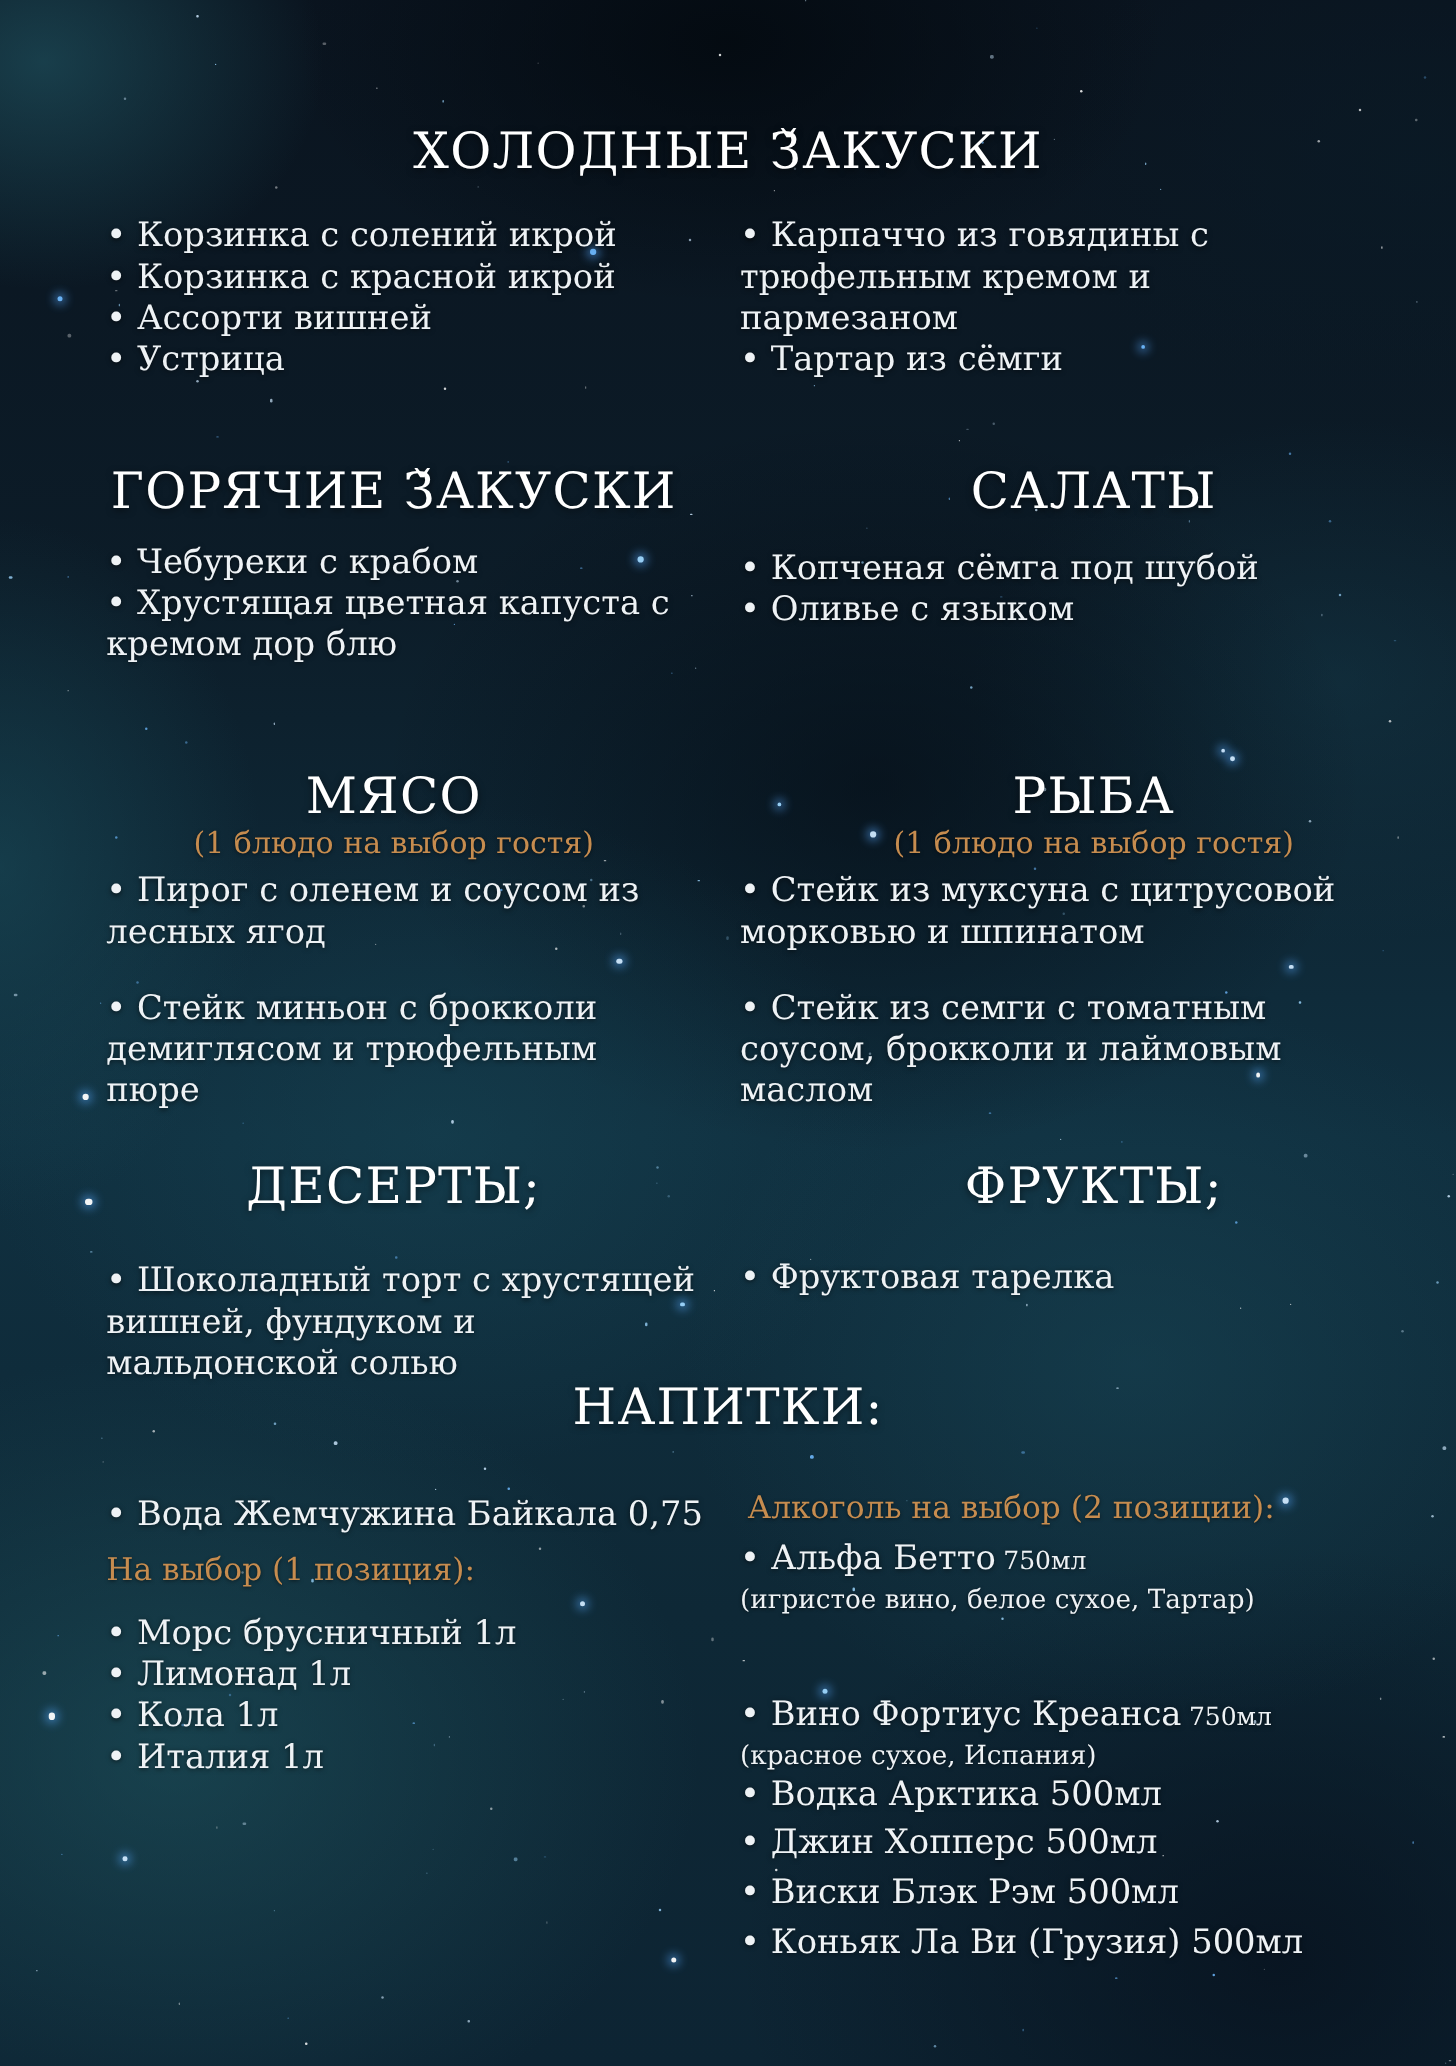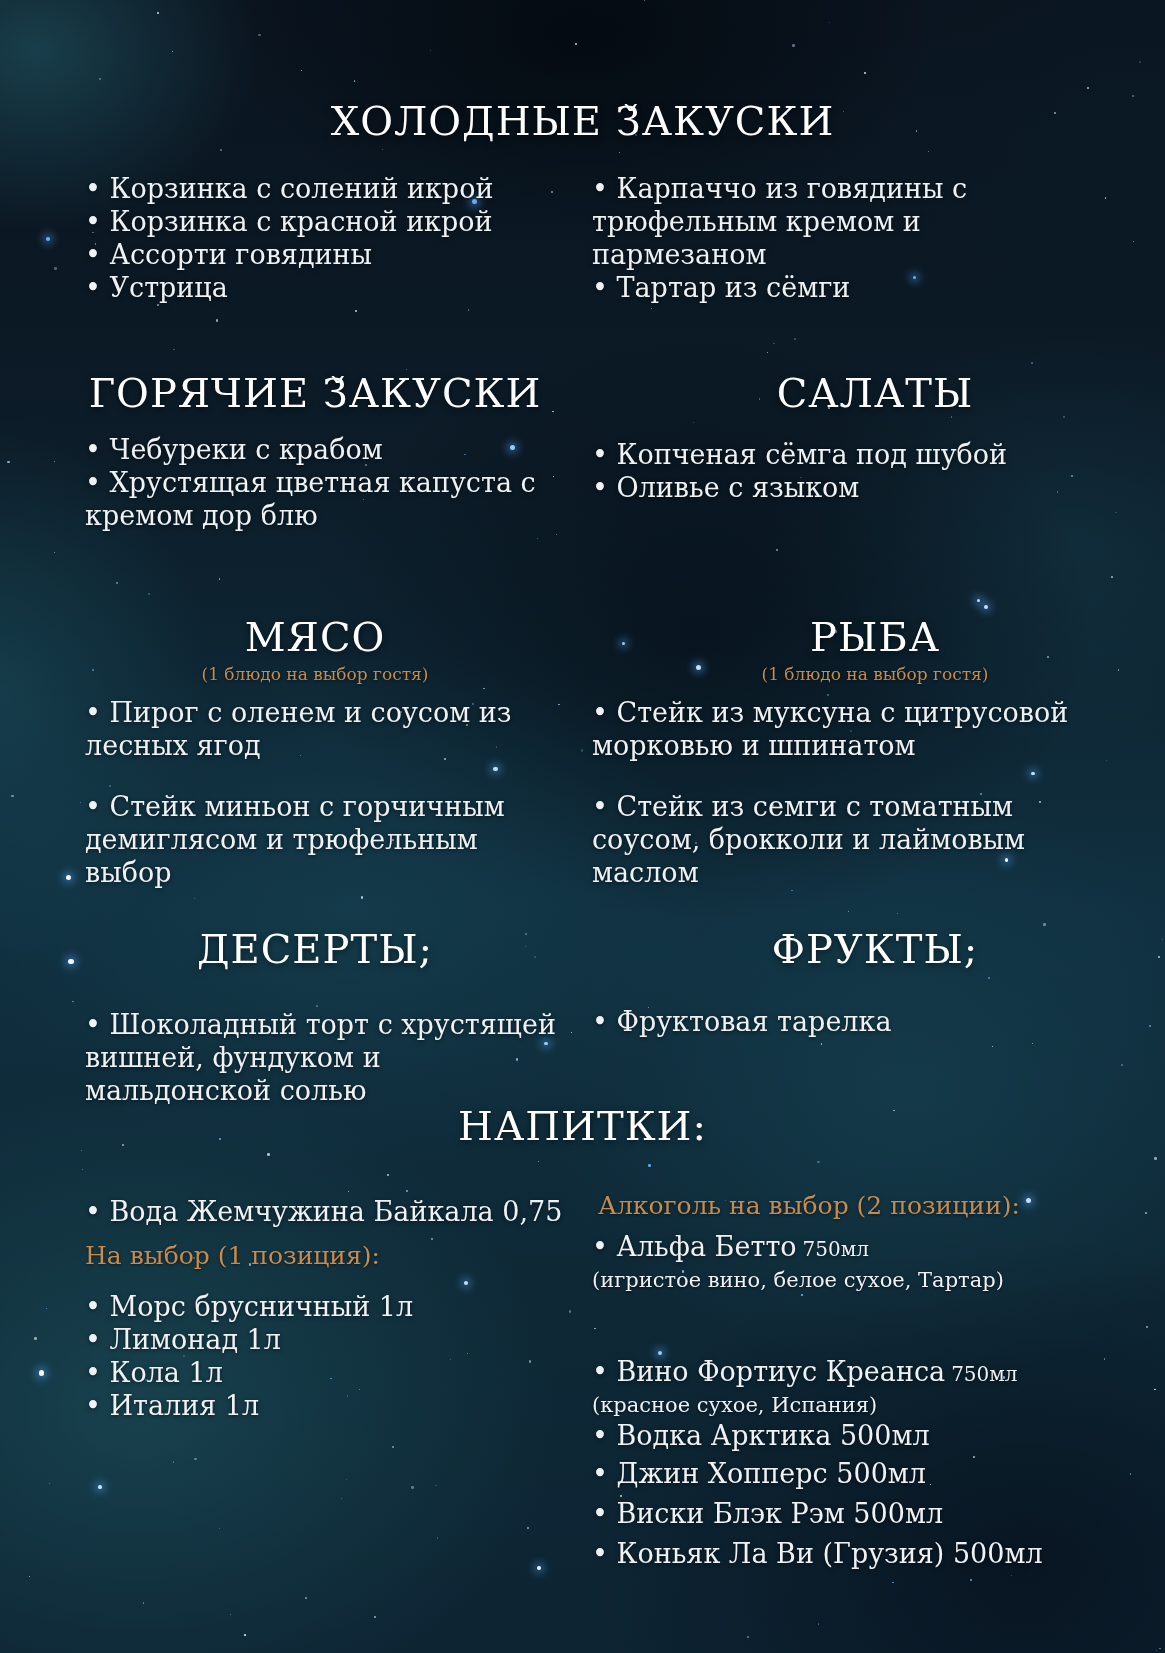--- a/index.html
+++ b/index.html
@@ -22,21 +22,21 @@
   }
   .stars{position:absolute;inset:0;z-index:0;}
   .content{position:absolute;inset:0;z-index:1;}
   .abs{position:absolute;}
   .heading{
     font-size:40px;line-height:1.05;letter-spacing:1px;color:#ffffff;
     text-align:center;text-shadow:0 2px 6px rgba(0,0,0,.55);white-space:nowrap;
   }
   .items{font-size:27px;line-height:33px;text-shadow:0 1px 4px rgba(0,0,0,.6);}
   .item{margin:0;}
-  .accent{color:var(--accent);font-size:17px;line-height:28px;text-shadow:0 1px 3px rgba(0,0,0,.55);}
+  .accent{color:var(--accent);font-size:24px;line-height:28px;text-shadow:0 1px 3px rgba(0,0,0,.55);}
   .accent.left{text-align:left;font-size:25px;}
   .accent.center{text-align:center;}
   .vol{font-size:20px;margin-left:6px;}
   .note{font-size:21px;line-height:25px;margin-top:3px;text-shadow:0 1px 3px rgba(0,0,0,.6);}
   .alc-name{font-size:27px;line-height:31px;text-shadow:0 1px 4px rgba(0,0,0,.6);white-space:nowrap;}
 </style>
 </head>
 <body>
 
 <div class="page" style="--accent: #c68c4f;">
@@ -253,21 +253,21 @@
       <div style="position: absolute; border-radius: 50%; pointer-events: none; left: 258.2px; top: 34.1px; width: 2.4px; height: 2.4px; background: rgb(255, 255, 255); opacity: 0.32;"></div>
     </div>
 
   <div class="content">
 
     <div class="abs heading" style="left:0;top:100;width:1165px;top:100px;">ХОЛОДНЫЕ З̌АКУСКИ</div>
 
     <div class="abs items" style="left:85px;top:172px;width:478px;">
       <div class="item">• Корзинка с солений икрой</div>
       <div class="item">• Корзинка с красной икрой</div>
-      <div class="item">• Ассорти говядины</div>
+      <div class="item">• Ассорти вишней</div>
       <div class="item">• Устрица</div>
     </div>
 
     <div class="abs items" style="left:592px;top:172px;width:505px;">
       <div class="item">• Карпаччо из говядины с трюфельным кремом и пармезаном</div>
       <div class="item">• Тартар из сёмги</div>
     </div>
 
     <div class="abs heading" style="left:70px;top:372px;width:490px;">ГОРЯЧИЕ З̌АКУСКИ</div>
     <div class="abs heading" style="left:620px;top:372px;width:510px;">САЛАТЫ</div>
@@ -279,21 +279,21 @@
 
     <div class="abs items" style="left:592px;top:438px;width:505px;">
       <div class="item">• Копченая сёмга под шубой</div>
       <div class="item">• Оливье с языком</div>
     </div>
 
 
     <div class="abs heading" style="left:70px;top:616px;width:490px;">МЯСО</div>
     <div class="abs accent center" style="left:70px;top:660px;width:490px;">(1 блюдо на выбор гостя)</div>
     <div class="abs items" style="left:85px;top:696px;width:470px;">• Пирог с оленем и соусом из лесных ягод</div>
-    <div class="abs items" style="left:85px;top:790px;width:445px;">• Стейк миньон с горчичным демиглясом и трюфельным выбор</div>
+    <div class="abs items" style="left:85px;top:790px;width:445px;">• Стейк миньон с брокколи демиглясом и трюфельным пюре</div>
 
     <div class="abs heading" style="left:620px;top:616px;width:510px;">РЫБА</div>
     <div class="abs accent center" style="left:620px;top:660px;width:510px;">(1 блюдо на выбор гостя)</div>
     <div class="abs items" style="left:592px;top:696px;width:520px;">• Стейк из муксуна с цитрусовой морковью и шпинатом</div>
     <div class="abs items" style="left:592px;top:790px;width:520px;">• Стейк из семги с томатным соусом, брокколи и лаймовым маслом</div>
 
     <div class="abs heading" style="left:70px;top:928px;width:490px;">ДЕСЕРТЫ;</div>
     <div class="abs heading" style="left:620px;top:928px;width:510px;">ФРУКТЫ;</div>
 
     <div class="abs items" style="left:85px;top:1008px;width:485px;">• Шоколадный торт с хрустящей вишней, фундуком и мальдонской солью</div>

